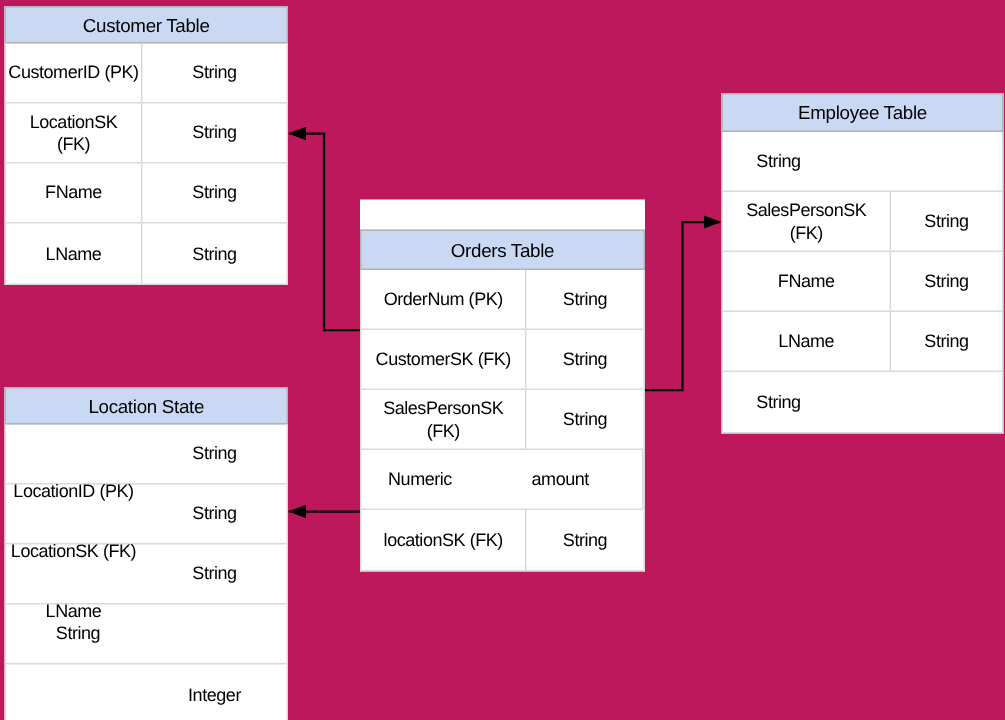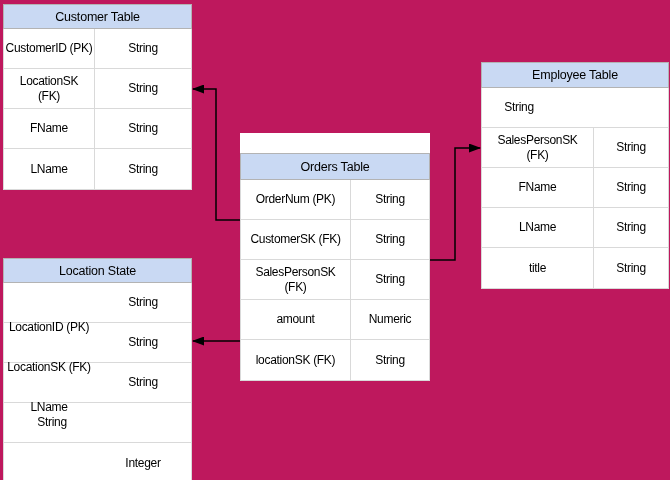--- a/index.html
+++ b/index.html
@@ -123,22 +123,22 @@
       <div class="row">
         <div class="cell name">CustomerSK (FK)</div>
         <div class="cell type">String</div>
       </div>
       <div class="row">
         <div class="cell name">SalesPersonSK
 (FK)</div>
         <div class="cell type">String</div>
       </div>
       <div class="row">
+        <div class="cell type">Numeric</div>
         <div class="cell name">amount</div>
-        <div class="cell type">Numeric</div>
       </div>
       <div class="row">
         <div class="cell name">locationSK (FK)</div>
         <div class="cell type">String</div>
       </div>
     </div>
   </div>
 
   <div class="er-table" id="t-employee">
     <div class="thead">Employee Table</div>
@@ -153,21 +153,20 @@
       </div>
       <div class="row">
         <div class="cell name">FName</div>
         <div class="cell type">String</div>
       </div>
       <div class="row">
         <div class="cell name">LName</div>
         <div class="cell type">String</div>
       </div>
       <div class="row">
-        <div class="cell name">title</div>
         <div class="cell type">String</div>
       </div>
     </div>
   </div>
 
   <div class="er-table" id="t-location">
     <div class="thead">Location State</div>
     <div class="tbody">
       <div class="row">
         <div class="cell name">LocationID (PK)</div>

